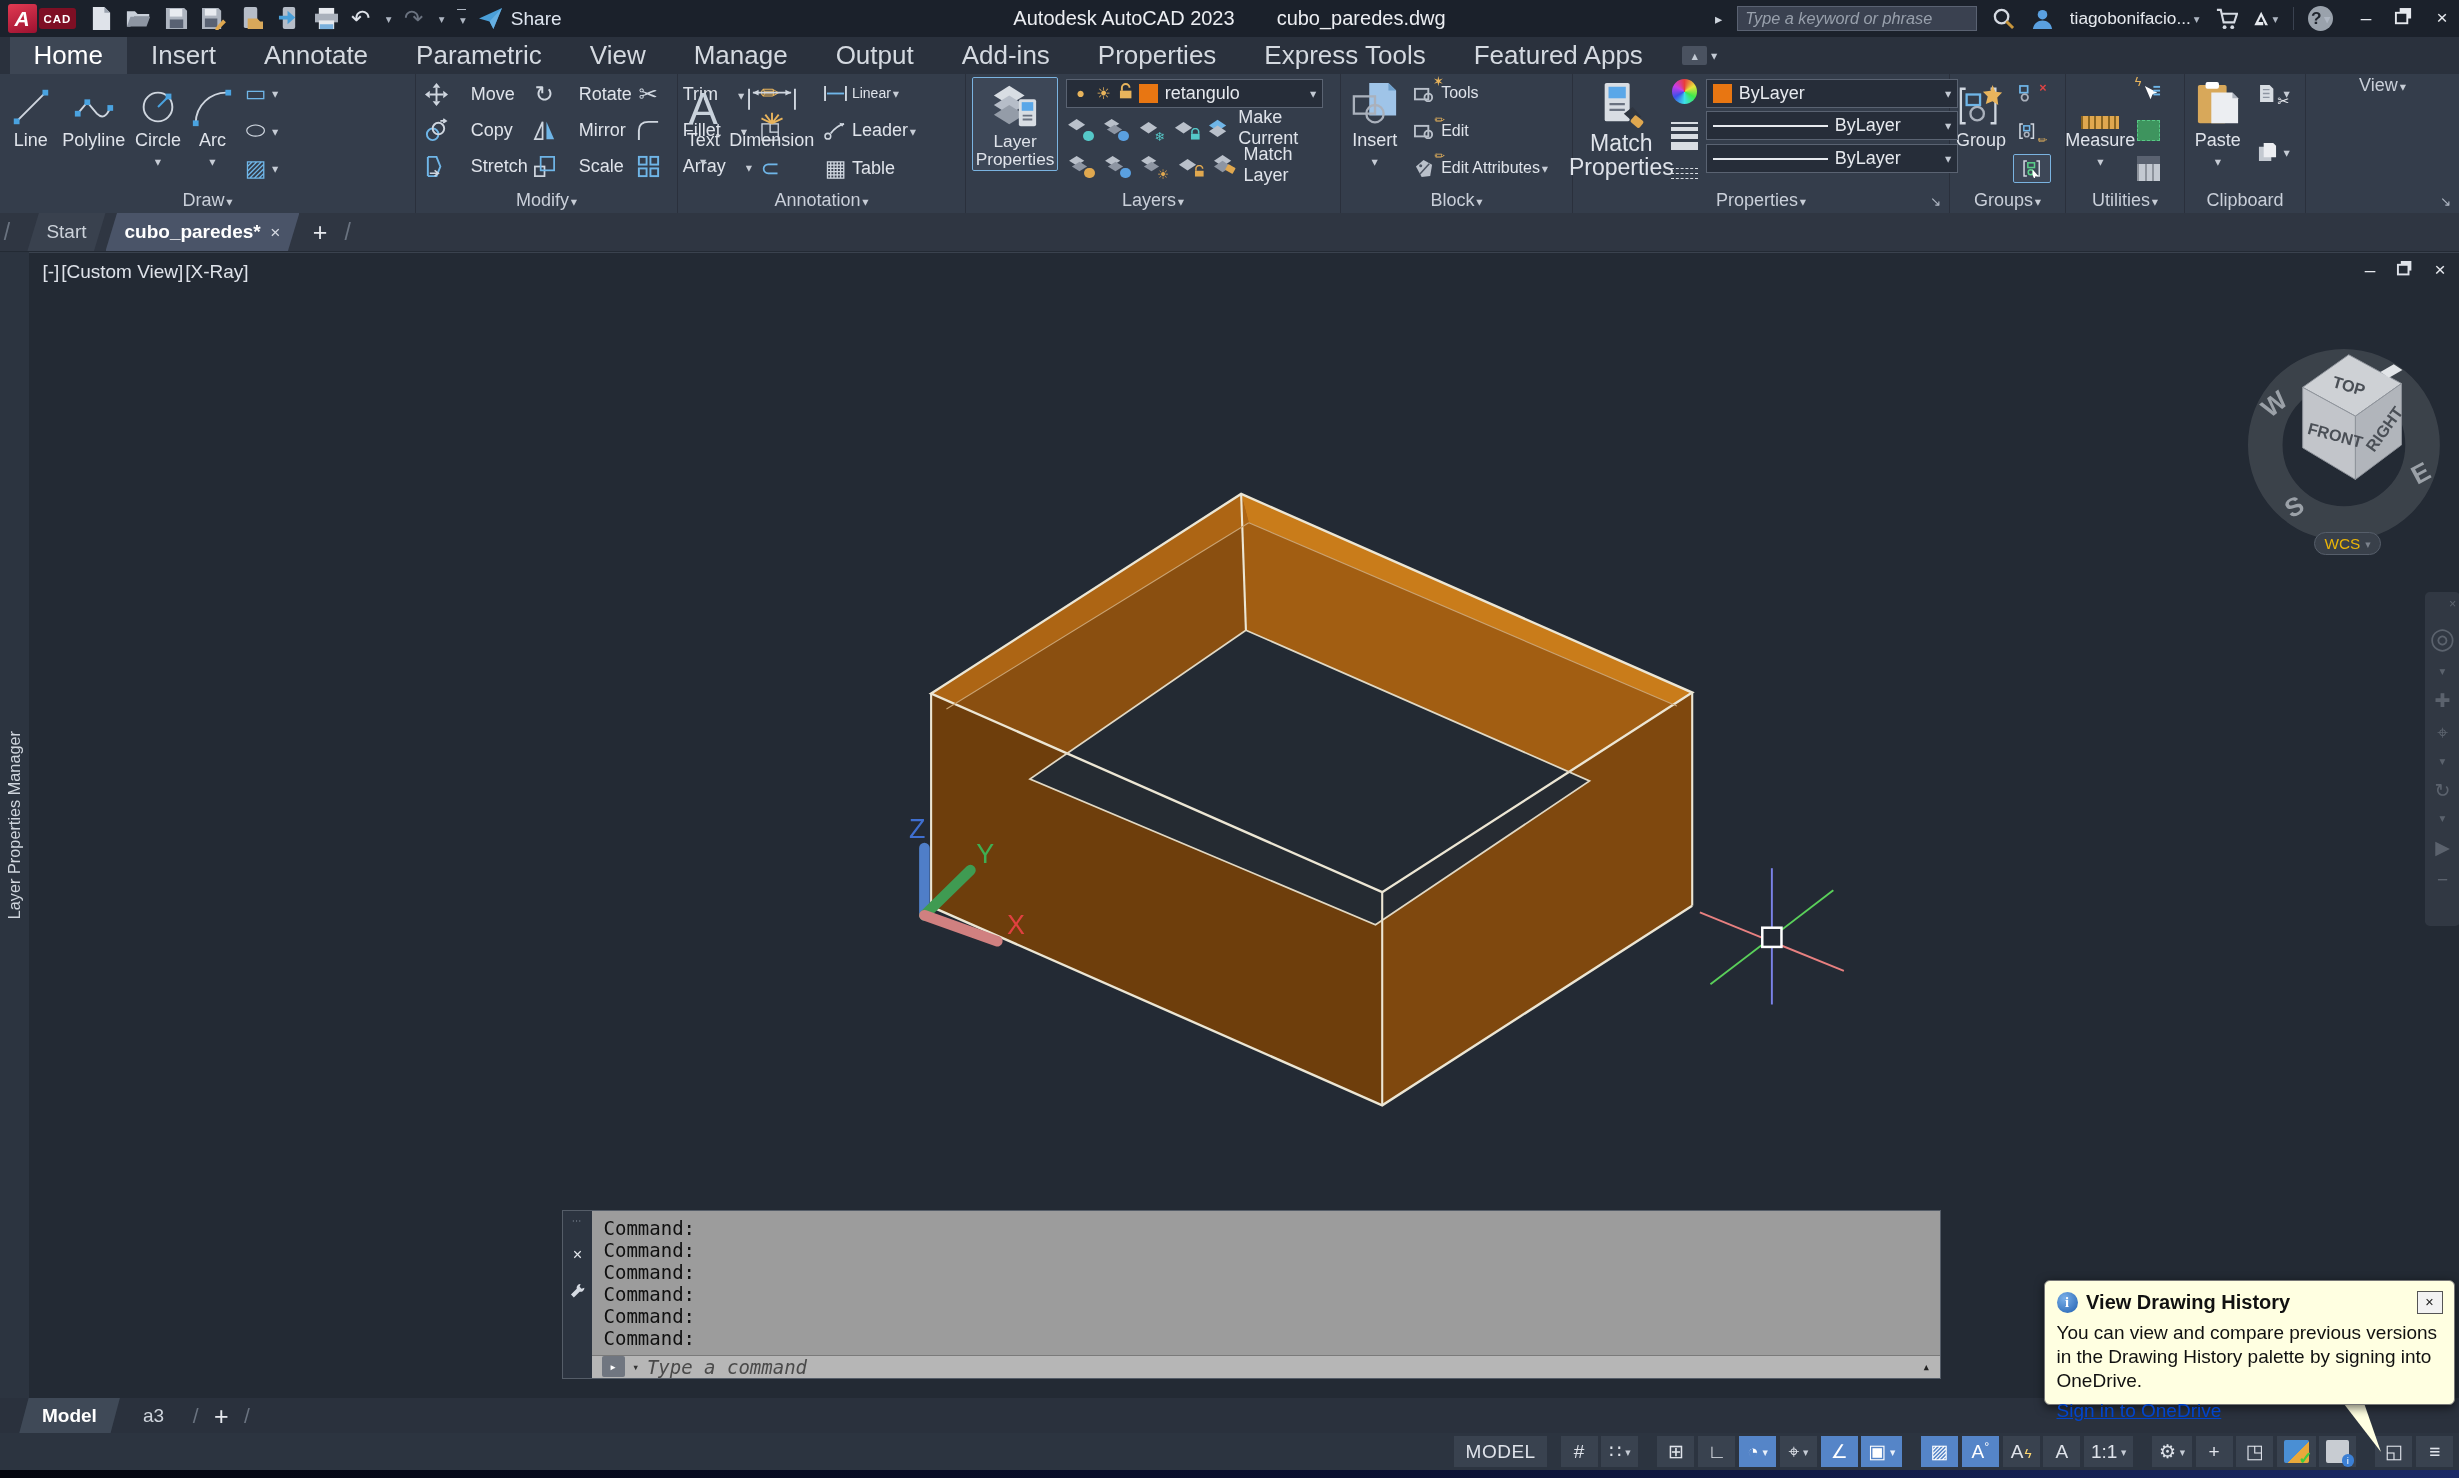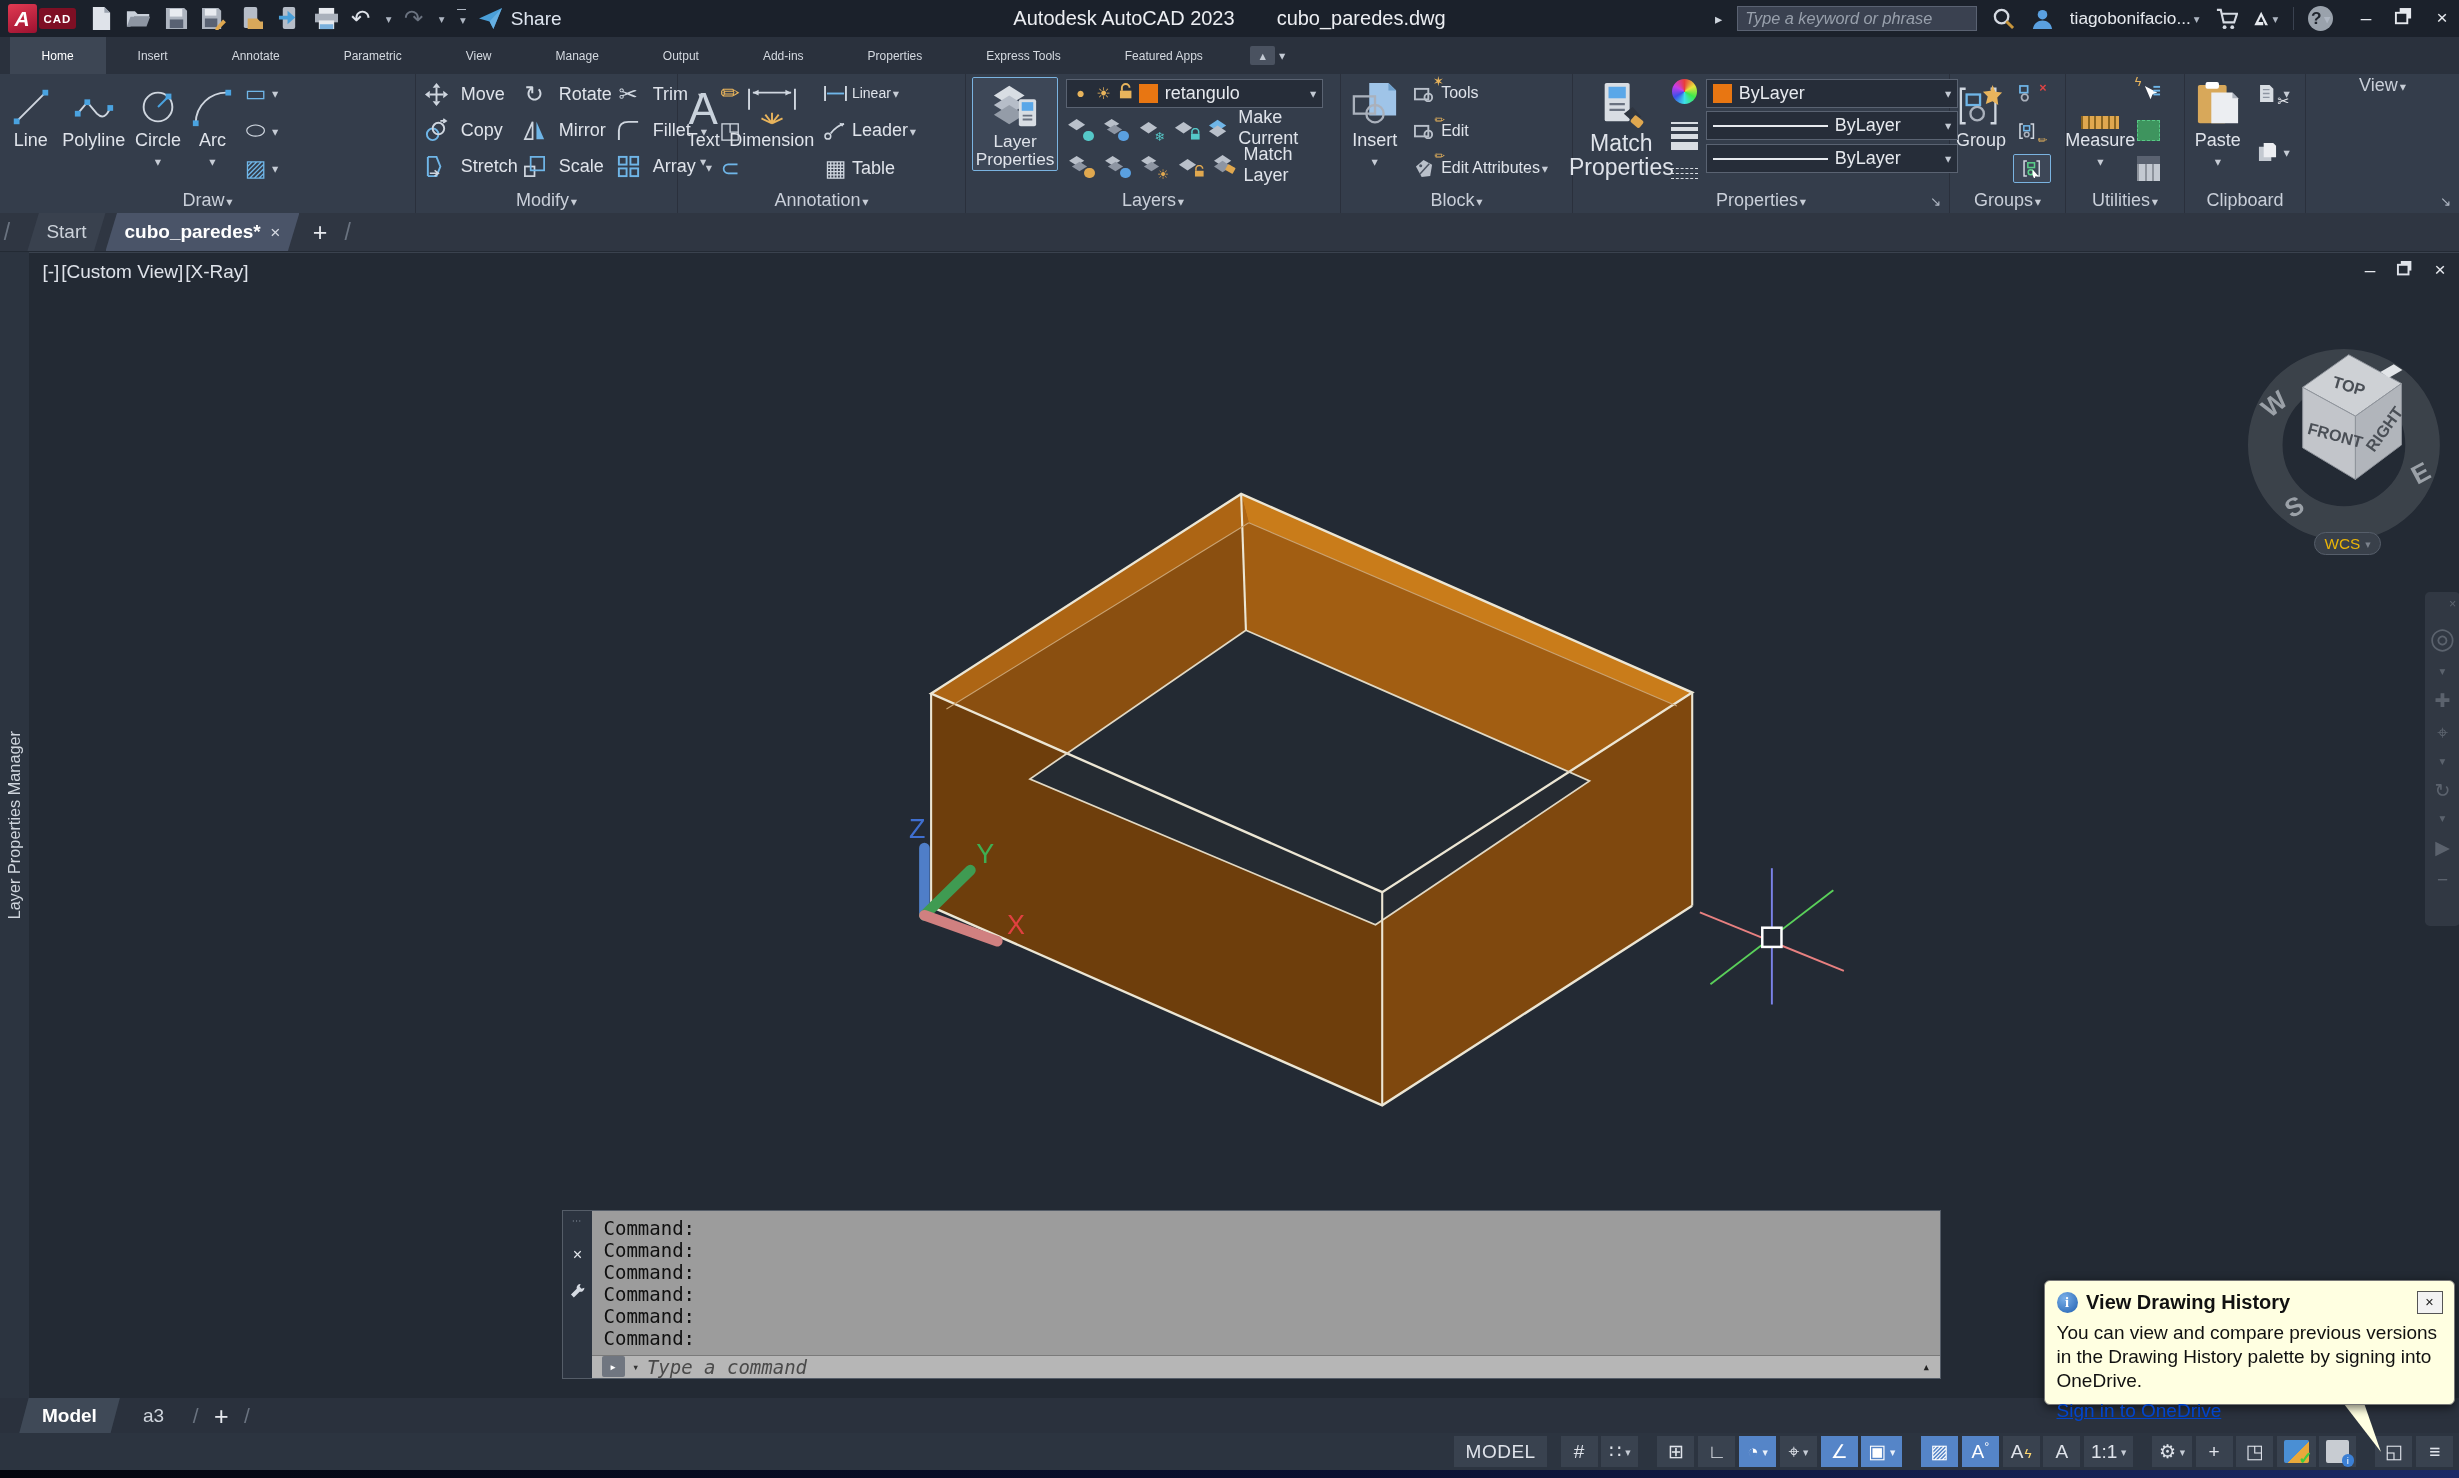--- a/index.html
+++ b/index.html
@@ -23,35 +23,35 @@
 .tr-arrow{color:#cfd5dd;font-size:14.4px}
 .search{width:240px;height:25px;background:#3a4150;border:1px solid #5a6272;color:#e6e9ee;font-style:italic;font-size:16.3px;padding:0 7.7px;font-family:"Liberation Sans",sans-serif}
 .search::placeholder{color:#98a0ac}
 .username{font-size:17.3px;color:#e6e9ee}
 .helpdot{width:25px;height:25px;border-radius:50%;background:#9aa2ac;color:#20252e;font-weight:bold;font-size:17.3px;display:flex;align-items:center;justify-content:center}
 .tdiv{width:1px;height:23px;background:#3a4250}
 .winctl{display:flex;align-items:center;gap:23px;margin-left:13.4px;font-size:19px;color:#e6e9ee}
 
 
 .tabrow{position:absolute;top:37px;left:0;right:0;height:37px;background:#2a313d;display:flex;align-items:stretch;padding-left:9.6px;z-index:39}
-.rtab{display:flex;align-items:center;padding:0 32px;font-size:12px;color:#d4d9e0;white-space:nowrap}
+.rtab{display:flex;align-items:center;padding:0 24px;font-size:26px;color:#d4d9e0;white-space:nowrap}
 .rtab.active{background:#3d4654;color:#fff}
 .tab-collapse{display:flex;align-items:center;gap:3.8px;margin-left:15.4px;color:#c3cad4;font-size:12.5px}
 .tab-collapse .box{width:25px;height:19px;background:#4a5260;border-radius:1.9px;display:flex;align-items:center;justify-content:center;font-size:10.6px}
 
 
 .ribbon{position:absolute;top:73px;left:0;right:0;height:140px;background:#343d4b;display:flex;z-index:38}
 .panel{border-right:1.9px solid #2a303c;display:flex;flex-direction:column;flex:0 0 auto}
 .panel-body{height:115px;display:flex;align-items:flex-start;padding:3.8px 5.8px;gap:3.8px}
 .panel-title{height:25px;display:flex;align-items:center;justify-content:center;font-size:18px;color:#c9cfd9;gap:1.9px}
 .vcaret::after{content:"▾";font-size:12.5px;color:#c6ccd5}
 .launcher{position:absolute;right:7.7px;bottom:3.8px;color:#aeb6c2;font-size:13.4px}
 .bigbtn{display:flex;flex-direction:column;align-items:center;gap:1.9px;font-size:18px;color:#dfe3ea;text-align:center;line-height:1.05;padding:1.9px 2.9px}
 .bigbtn .bicon{height:50px;display:flex;align-items:flex-end;justify-content:center}
-.rrow{display:flex;align-items:center;gap:10px;font-size:18px;color:#dfe3ea;height:36px}
+.rrow{display:flex;align-items:center;gap:20px;font-size:18px;color:#dfe3ea;height:36px}
 .ric{width:29px;height:29px;display:flex;align-items:center;justify-content:center;font-size:23px;color:#cfd6df;flex:0 0 auto}
 .ric.gold{color:#e8b45c}.ric.blue{color:#6fb6e8}
 .smallcol{display:flex;flex-direction:column;justify-content:space-between;height:108px;padding:1.9px 0}
 .smallbtn{display:flex;align-items:center;gap:1.9px;height:29px}
 .bigA{font-size:44px;color:#c9d2dc;line-height:.9}
 .combo{height:29px;background:#262d39;border:1px solid #5a6372;display:flex;align-items:center;gap:6.7px;padding:0 5.8px;font-size:18px;color:#e6e9ee}
 .combo .cend{margin-left:auto;color:#c3cad4;font-size:12.5px}
 .swatch{width:19px;height:19px;background:#e87612;flex:0 0 auto}
 .lwline{flex:1;height:2.9px;background:#e6e9ee;max-width:115px}
 .highlight-btn{background:#3d4757;border:1.9px solid #7ab3e0;border-radius:1.9px}

